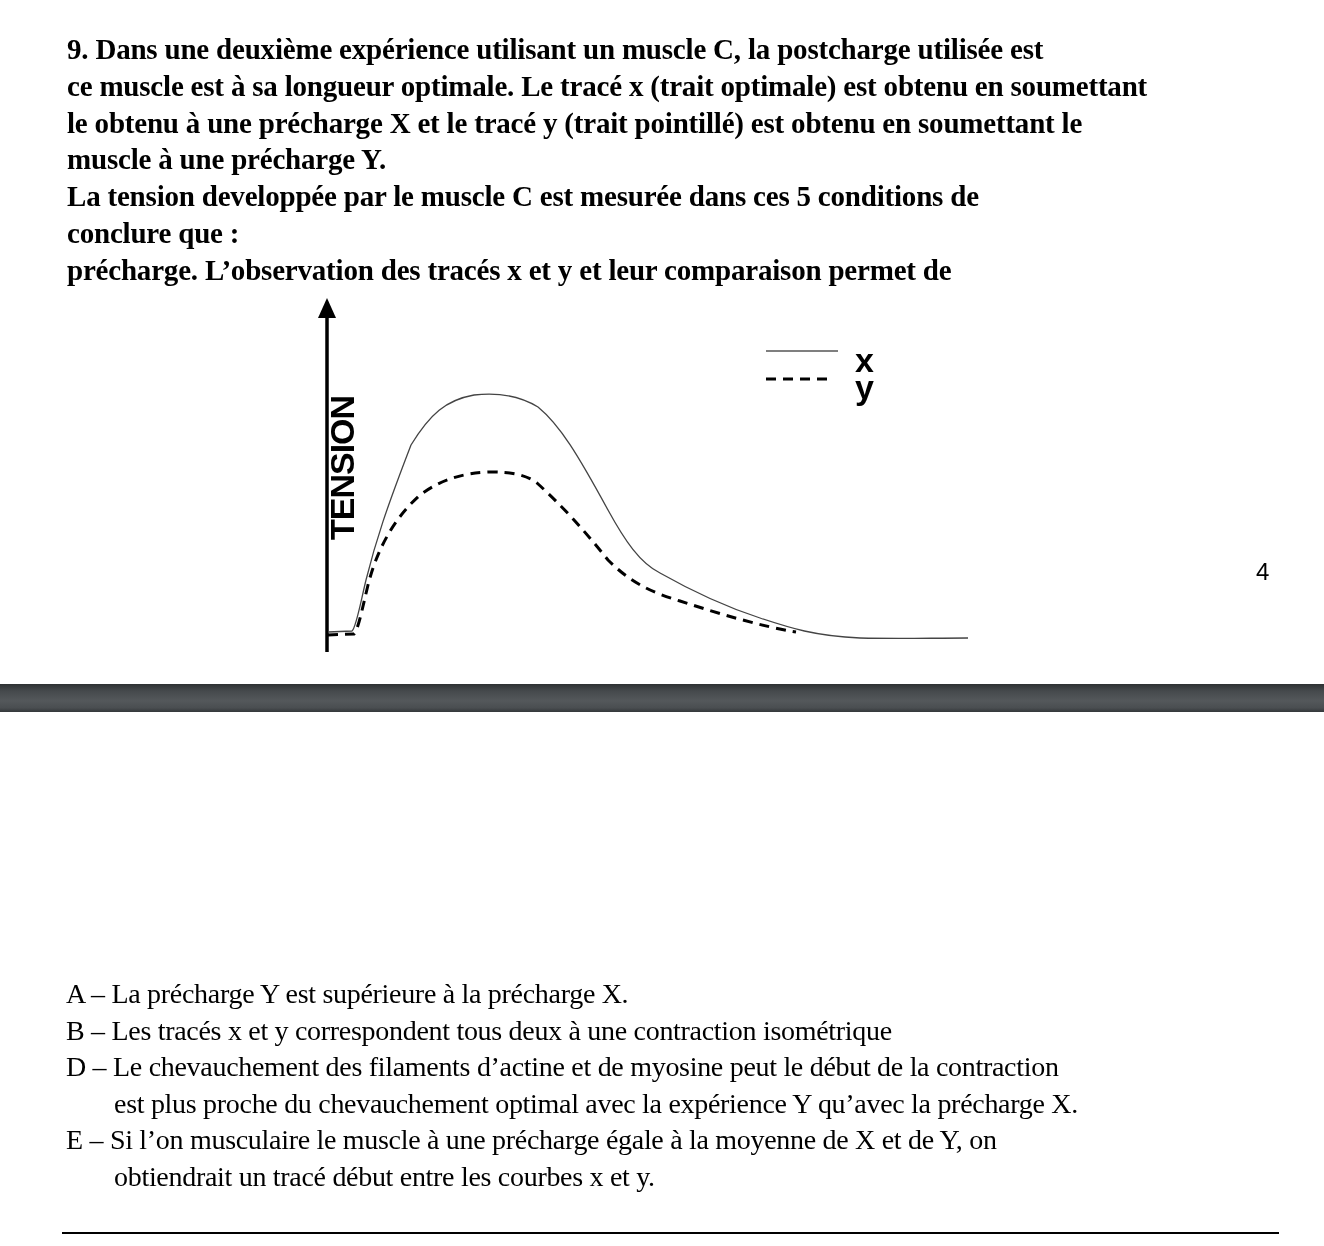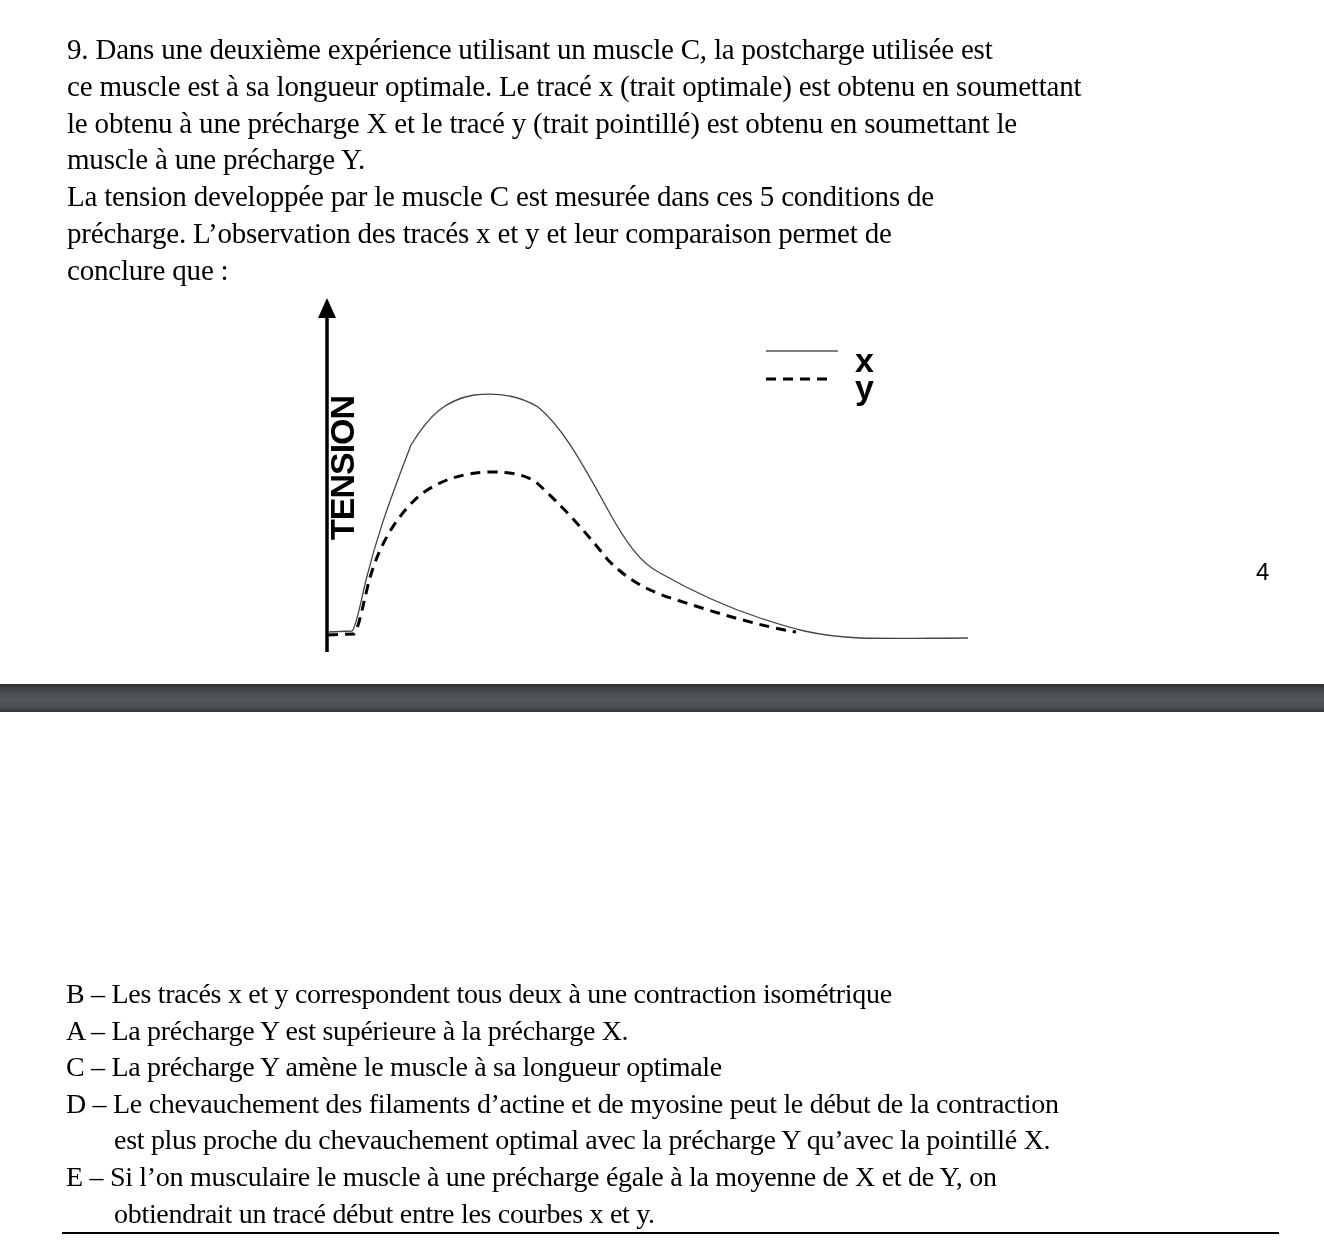--- a/index.html
+++ b/index.html
@@ -2,21 +2,21 @@
 <html><head>
 <meta charset="utf-8">
 <style>
   html, body { margin: 0; padding: 0; background: #ffffff; }
   body { width: 1324px; height: 1246px; position: relative; overflow: hidden; font-family: "Liberation Serif", serif; color: #000; }
   .page { position: absolute; left: 0; width: 1324px; background: #fff; }
   .page-top { top: 0; height: 684px; }
   .page-bottom { top: 712px; height: 534px; }
   .question {
     position: absolute; left: 67px; top: 31px; width: 1220px;
-    font-family: "Liberation Serif", serif; font-weight: normal; font-size: 29px;
+    font-family: "Liberation Serif", serif; font-weight: bold; font-size: 29px;
     line-height: 36.8px; letter-spacing: -0.2px; margin: 0;
   }
   .question .line { display: block; white-space: nowrap; }
   .chart { position: absolute; left: 0; top: 0; width: 1324px; height: 684px; pointer-events: none; }
   .page-num {
     position: absolute; left: 1256px; top: 558px; font-family: "Liberation Sans", sans-serif;
     font-size: 24px; color: #000;
   }
   .divider {
     position: absolute; left: 0; top: 684px; width: 1324px; height: 28px;
@@ -33,22 +33,22 @@
 </head>
 <body>
 
 <div class="page page-top">
   <div class="question">
     <span class="line">9. Dans une deuxième expérience utilisant un muscle C, la postcharge utilisée est</span>
     <span class="line">ce muscle est à sa longueur optimale. Le tracé x (trait optimale) est obtenu en soumettant</span>
     <span class="line">le obtenu à une précharge X et le tracé y (trait pointillé) est obtenu en soumettant le</span>
     <span class="line">muscle à une précharge Y.</span>
     <span class="line">La tension developpée par le muscle C est mesurée dans ces 5 conditions de</span>
+    <span class="line">conclure que :</span>
     <span class="line">précharge. L’observation des tracés x et y et leur comparaison permet de</span>
-    <span class="line">conclure que :</span>
   </div>
 
   <svg class="chart" viewBox="0 0 1324 684" xmlns="http://www.w3.org/2000/svg">
 
     <line x1="327" y1="312" x2="327" y2="652" stroke="#000" stroke-width="3.5"></line>
     <polygon points="318,318 336,318 327,298" fill="#000"></polygon>
 
     <text transform="translate(354,540) rotate(-90)" font-family="Liberation Sans, sans-serif" font-weight="bold" font-size="34" fill="#000" letter-spacing="-1">TENSION</text>
 
     <path fill="none" stroke="#444" stroke-width="1.3" d="M328,632 L352,631 C356,628 360,605 366,580 C376,540 386,510 411,445 C430,414 446,400 474,395 C500,392 520,396 538,407 C560,425 578,455 608,510 C625,541 640,563 660,573 C690,590 720,605 760,618 C790,628 815,636 860,638 C900,639 930,638 968,638"></path>
@@ -63,31 +63,28 @@
 
   <div class="page-num">4</div>
 </div>
 
 <div class="divider"></div>
 
 <div class="page page-bottom"></div>
 
 <div class="options">
   <span class="opt">
+    <span>A – La précharge Y est supérieure à la précharge X.</span>
+  </span>
+  <span class="opt">
     <span>B – Les tracés x et y correspondent tous deux à une contraction isométrique</span>
   </span>
   <span class="opt">
-    <span>A – La précharge Y est supérieure à la précharge X.</span>
-  </span>
-  <span class="opt">
-    <span>C – La précharge Y amène le muscle à sa longueur optimale</span>
-  </span>
-  <span class="opt">
     <span>D – Le chevauchement des filaments d’actine et de myosine peut le début de la contraction</span>
-    <span class="cont">est plus proche du chevauchement optimal avec la précharge Y qu’avec la pointillé X.</span>
+    <span class="cont">est plus proche du chevauchement optimal avec la expérience Y qu’avec la précharge X.</span>
   </span>
   <span class="opt">
     <span>E – Si l’on musculaire le muscle à une précharge égale à la moyenne de X et de Y, on</span>
     <span class="cont">obtiendrait un tracé début entre les courbes x et y.</span>
   </span>
 </div>
 
 <div class="rule"></div>
 
 </body></html>

